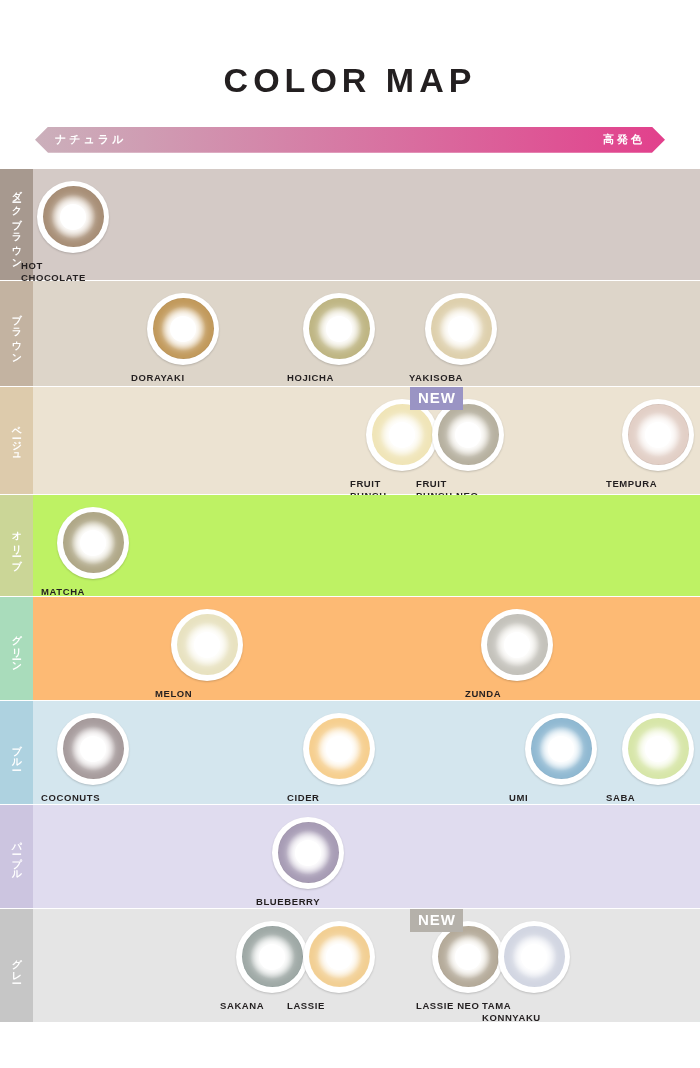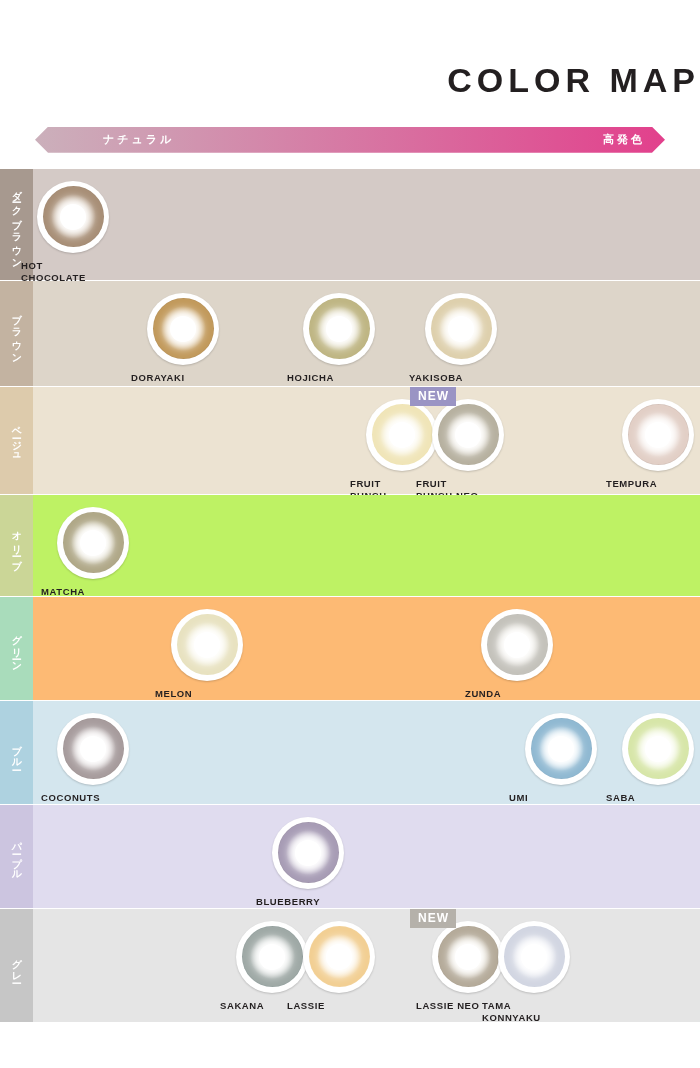--- a/index.html
+++ b/index.html
@@ -7,21 +7,21 @@
     margin: 0; padding: 0;
     width: 700px; height: 1068px;
     background: #ffffff;
     font-family: "Liberation Sans", "DejaVu Sans", sans-serif;
     overflow: hidden;
   }
   .page { position: relative; width: 700px; height: 1068px; background:#fff; }
 
   
   .title {
-    text-align: right;
+    text-align: center;
     font-size: 34px;
     letter-spacing: 5px;
     font-weight: 700;
     color: #231f20;
     padding-top: 40px;
     padding-bottom: 0;
     line-height: 1;
   }
 
   
@@ -35,21 +35,20 @@
     padding: 0 20px;
     -webkit-clip-path: polygon(0% 50%, 13px 0%, calc(100% - 13px) 0%, 100% 50%, calc(100% - 13px) 100%, 13px 100%);
     clip-path: polygon(0% 50%, 13px 0%, calc(100% - 13px) 0%, 100% 50%, calc(100% - 13px) 100%, 13px 100%);
   }
   .gradbar-label {
     font-size: 11px;
     font-weight: 700;
     color: #ffffff;
     letter-spacing: 3px;
     white-space: nowrap;
-    margin-left: 48px;
   }
 
   
   .grid { margin-top: 16px; width: 700px; }
   .row {
     display: flex;
     position: relative;
     border-bottom: 1px solid #ffffff;
   }
   .row-label {
@@ -110,21 +109,21 @@
     font-weight: 700;
     color: #231f20;
     letter-spacing: 0.6px;
     line-height: 1.25;
     white-space: pre-line;
   }
   .new-badge {
     position: absolute;
     top: -12px;
     left: -22px;
-    font-size: 12px;
+    font-size: 15px;
     font-weight: 700;
     color: #ffffff;
     letter-spacing: 1px;
     padding: 2px 7px 2px 8px;
     line-height: 1.25;
     z-index: 5;
   }
 </style>
 </head>
 <body>
@@ -237,20 +236,26 @@
       </div>
       <div class="row" style="height: 104px;">
         <div class="row-label" style="background: rgb(174, 210, 224);">ブルー</div>
         <div class="row-body" style="background: rgb(212, 230, 238);">
           <div class="item" style="left: 60px; top: 12px;">
             <div class="lens-outer">
               <div class="lens-iris" style="background: radial-gradient(circle, rgb(239, 234, 234) 0%, rgb(239, 234, 234) 26%, rgb(167, 156, 157) 52%, rgb(167, 156, 157) 68%, rgb(92, 75, 68) 88%, rgb(92, 75, 68) 100%);"></div>
             </div>
             <div class="lens-name">COCONUTS</div>
           </div>
+          <div class="item" style="left: 306px; top: 12px;">
+            <div class="lens-outer">
+              <div class="lens-iris" style="background: radial-gradient(circle, rgb(253, 250, 242) 0%, rgb(253, 250, 242) 26%, rgb(246, 207, 143) 52%, rgb(246, 207, 143) 68%, rgb(241, 227, 199) 88%, rgb(241, 227, 199) 100%);"></div>
+            </div>
+            <div class="lens-name">CIDER</div>
+          </div>
           <div class="item" style="left: 528px; top: 12px;">
             <div class="lens-outer">
               <div class="lens-iris" style="background: radial-gradient(circle, rgb(236, 246, 251) 0%, rgb(236, 246, 251) 26%, rgb(144, 185, 210) 52%, rgb(144, 185, 210) 68%, rgb(94, 110, 128) 88%, rgb(94, 110, 128) 100%);"></div>
             </div>
             <div class="lens-name">UMI</div>
           </div>
           <div class="item" style="left: 625px; top: 12px;">
             <div class="lens-outer">
               <div class="lens-iris" style="background: radial-gradient(circle, rgb(246, 250, 230) 0%, rgb(246, 250, 230) 26%, rgb(215, 230, 168) 52%, rgb(215, 230, 168) 68%, rgb(188, 213, 185) 88%, rgb(188, 213, 185) 100%);"></div>
             </div>

